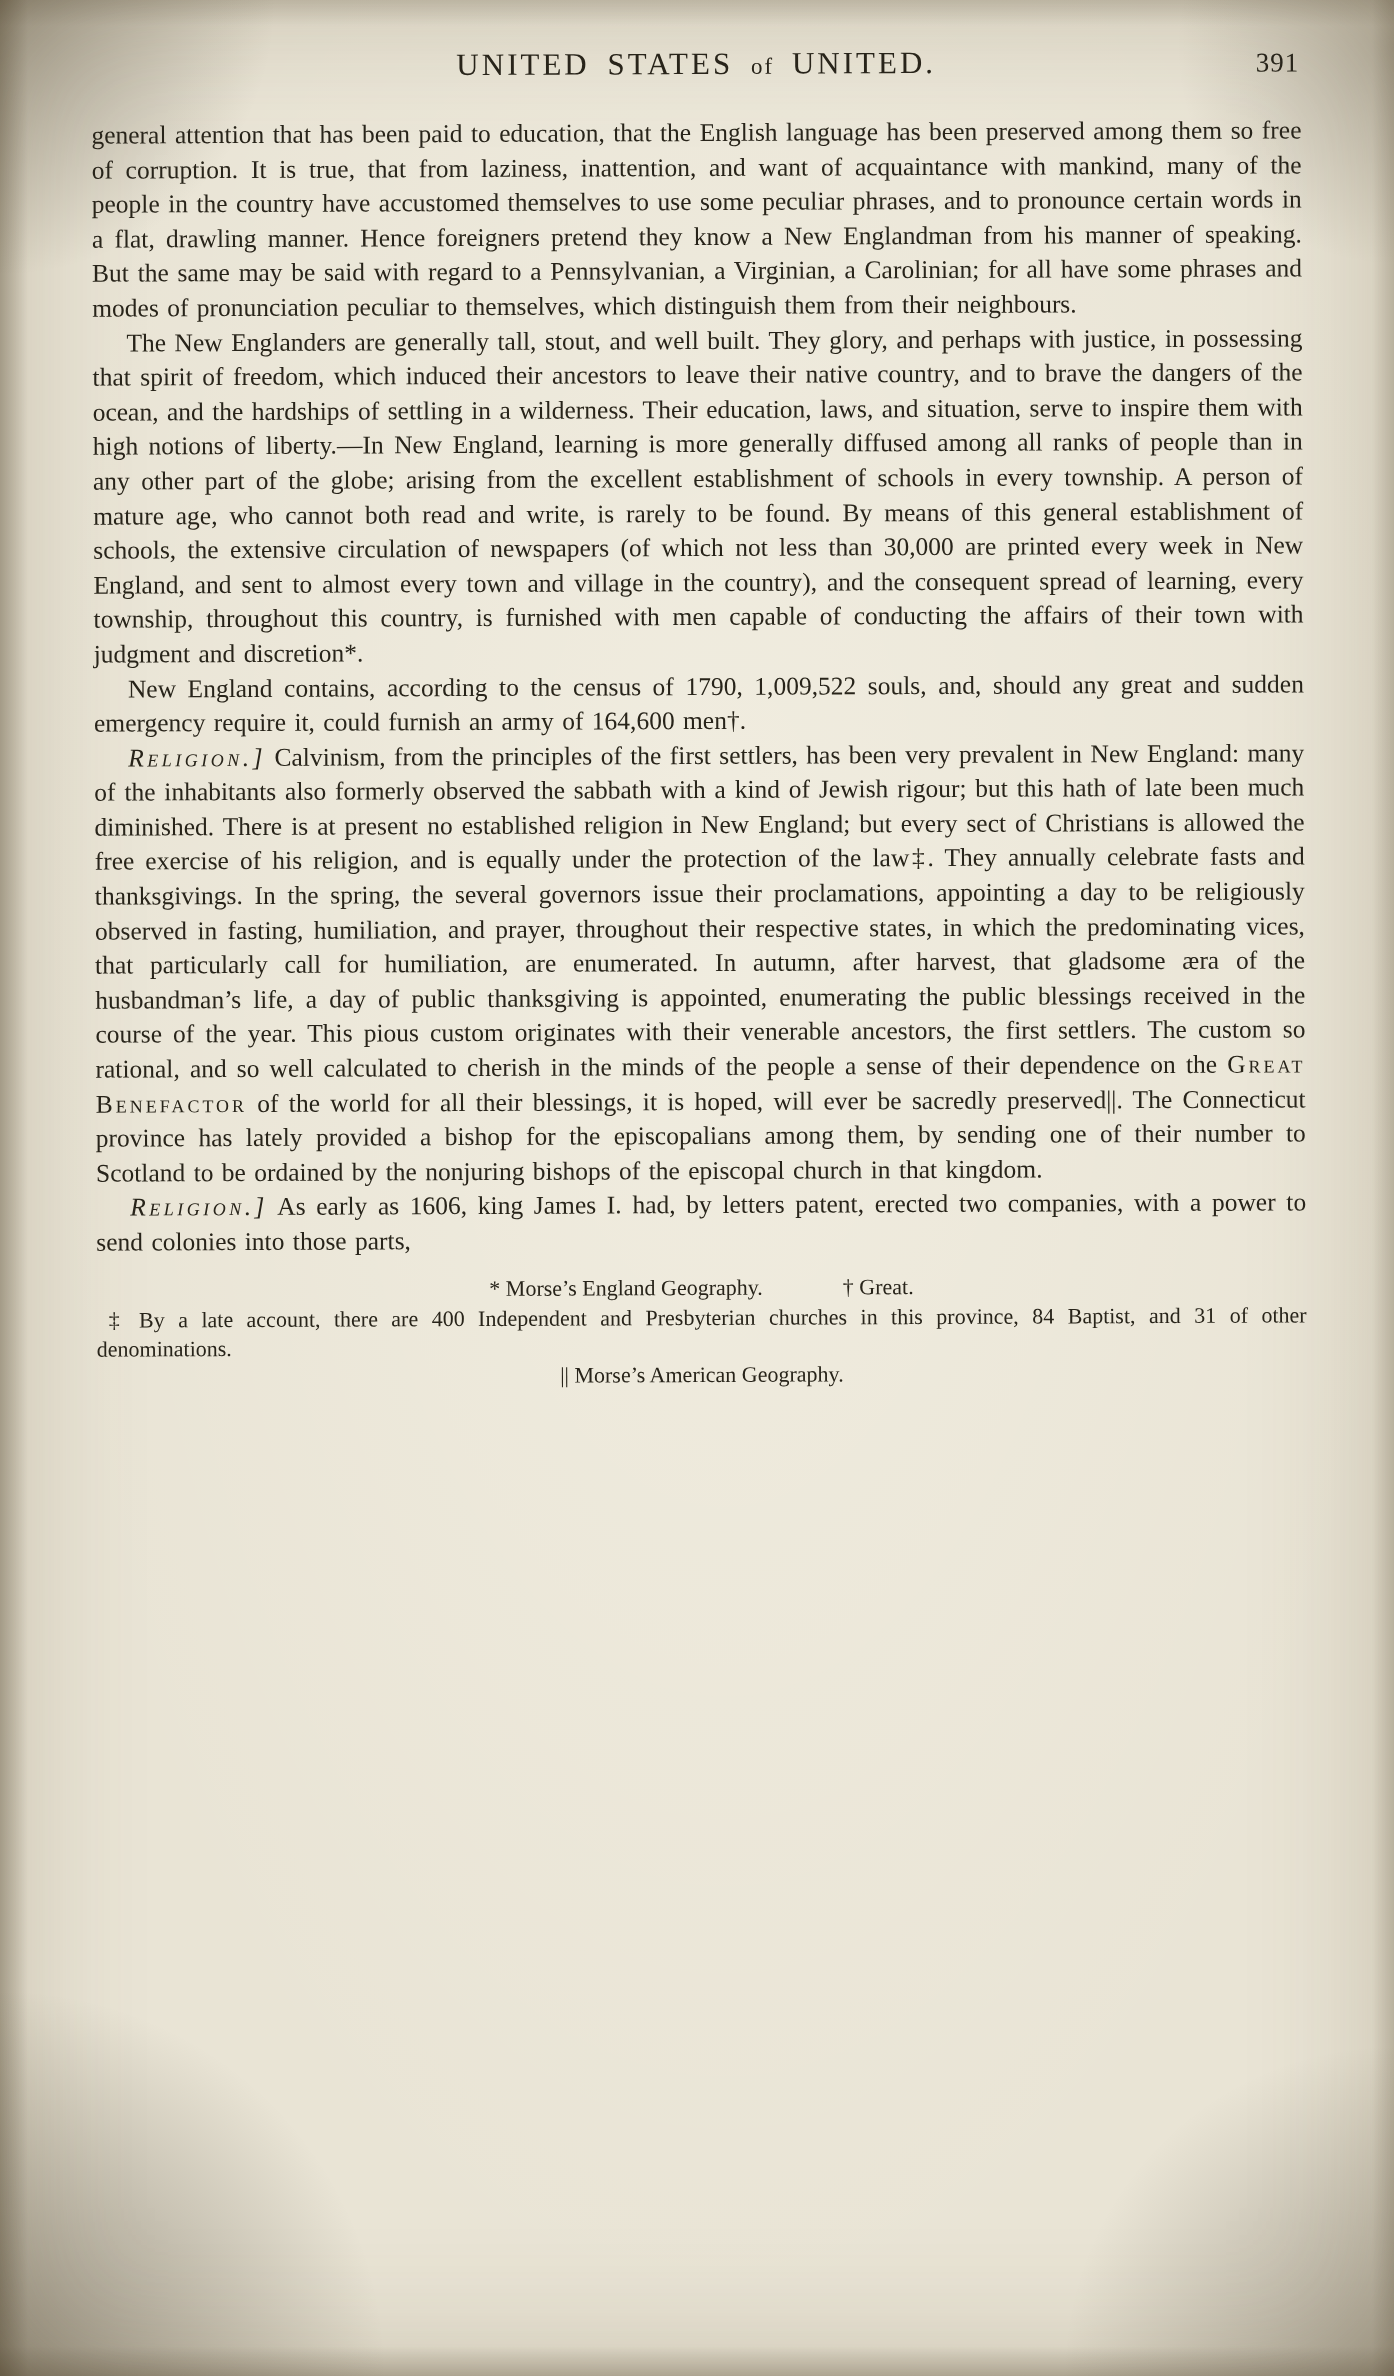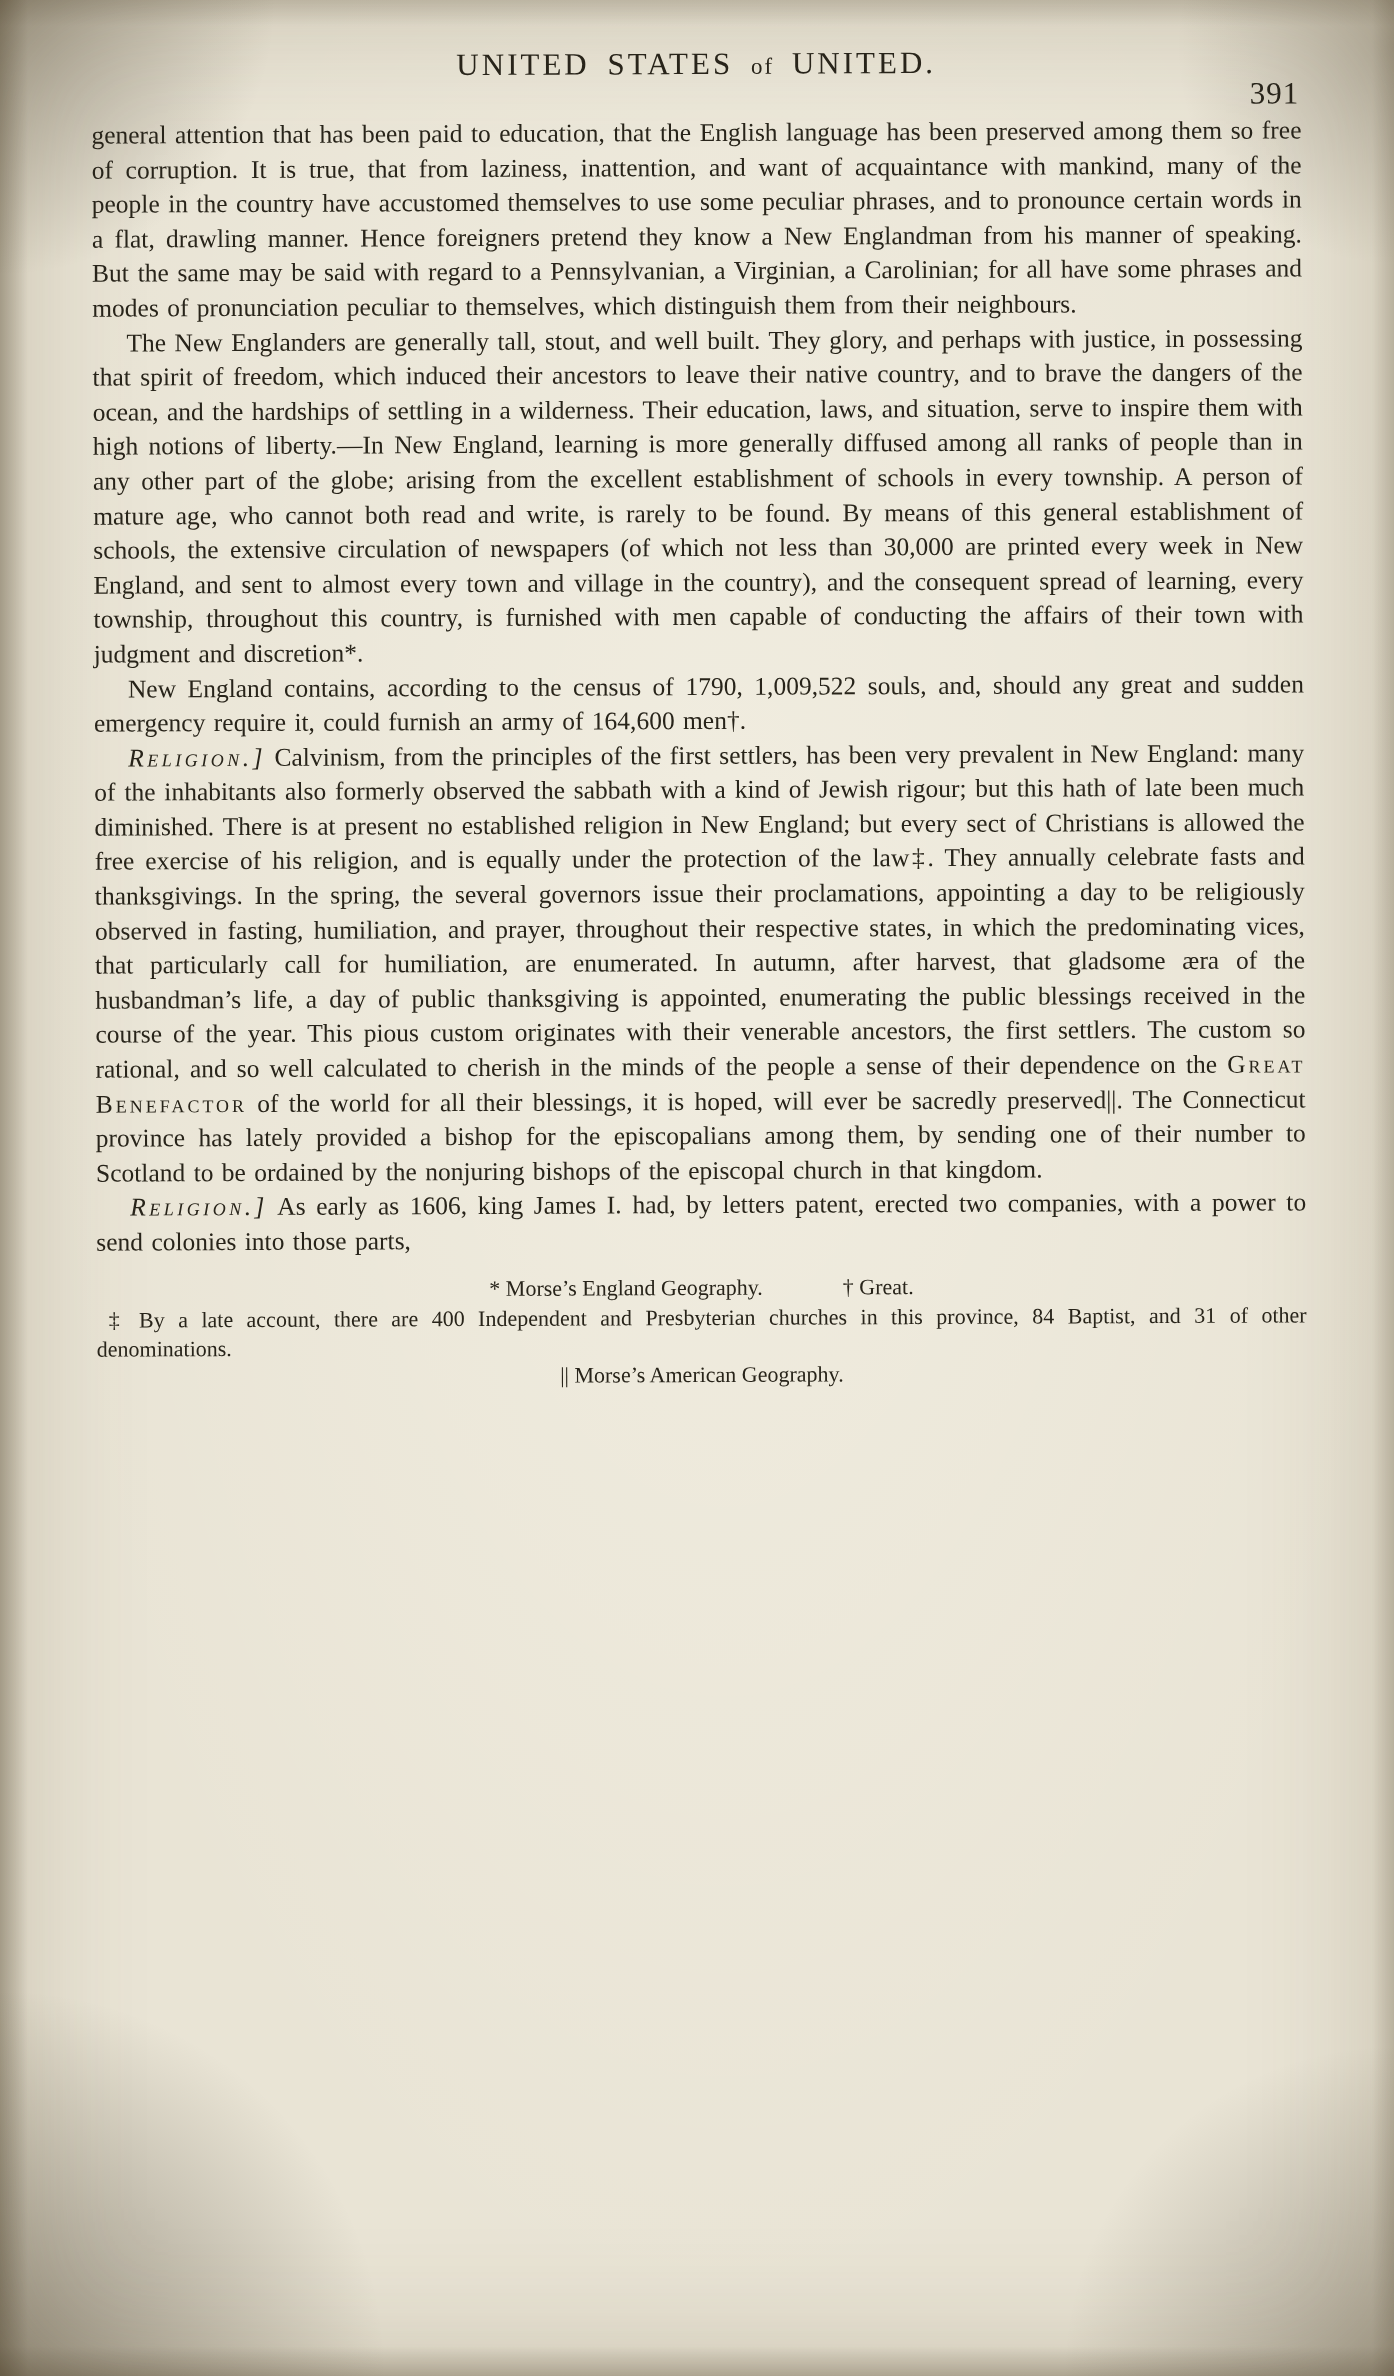--- a/index.html
+++ b/index.html
@@ -49,23 +49,22 @@
     white-space: nowrap;
   }
   .running-title .of {
     font-size: 23px;
     letter-spacing: 2px;
   }
   .page-number {
     position: absolute;
     right: 2px;
     top: 4px;
-    font-size: 31px;
+    font-size: 27px;
     letter-spacing: 1px;
-    margin-top: 28px;
   }
   .body-text p {
     font-size: 25.5px;
     line-height: 34.6px;
     text-align: justify;
     margin: 0;
     text-indent: 34px;
     word-spacing: 2px;
   }
   .body-text p.continued { text-indent: 0; }

